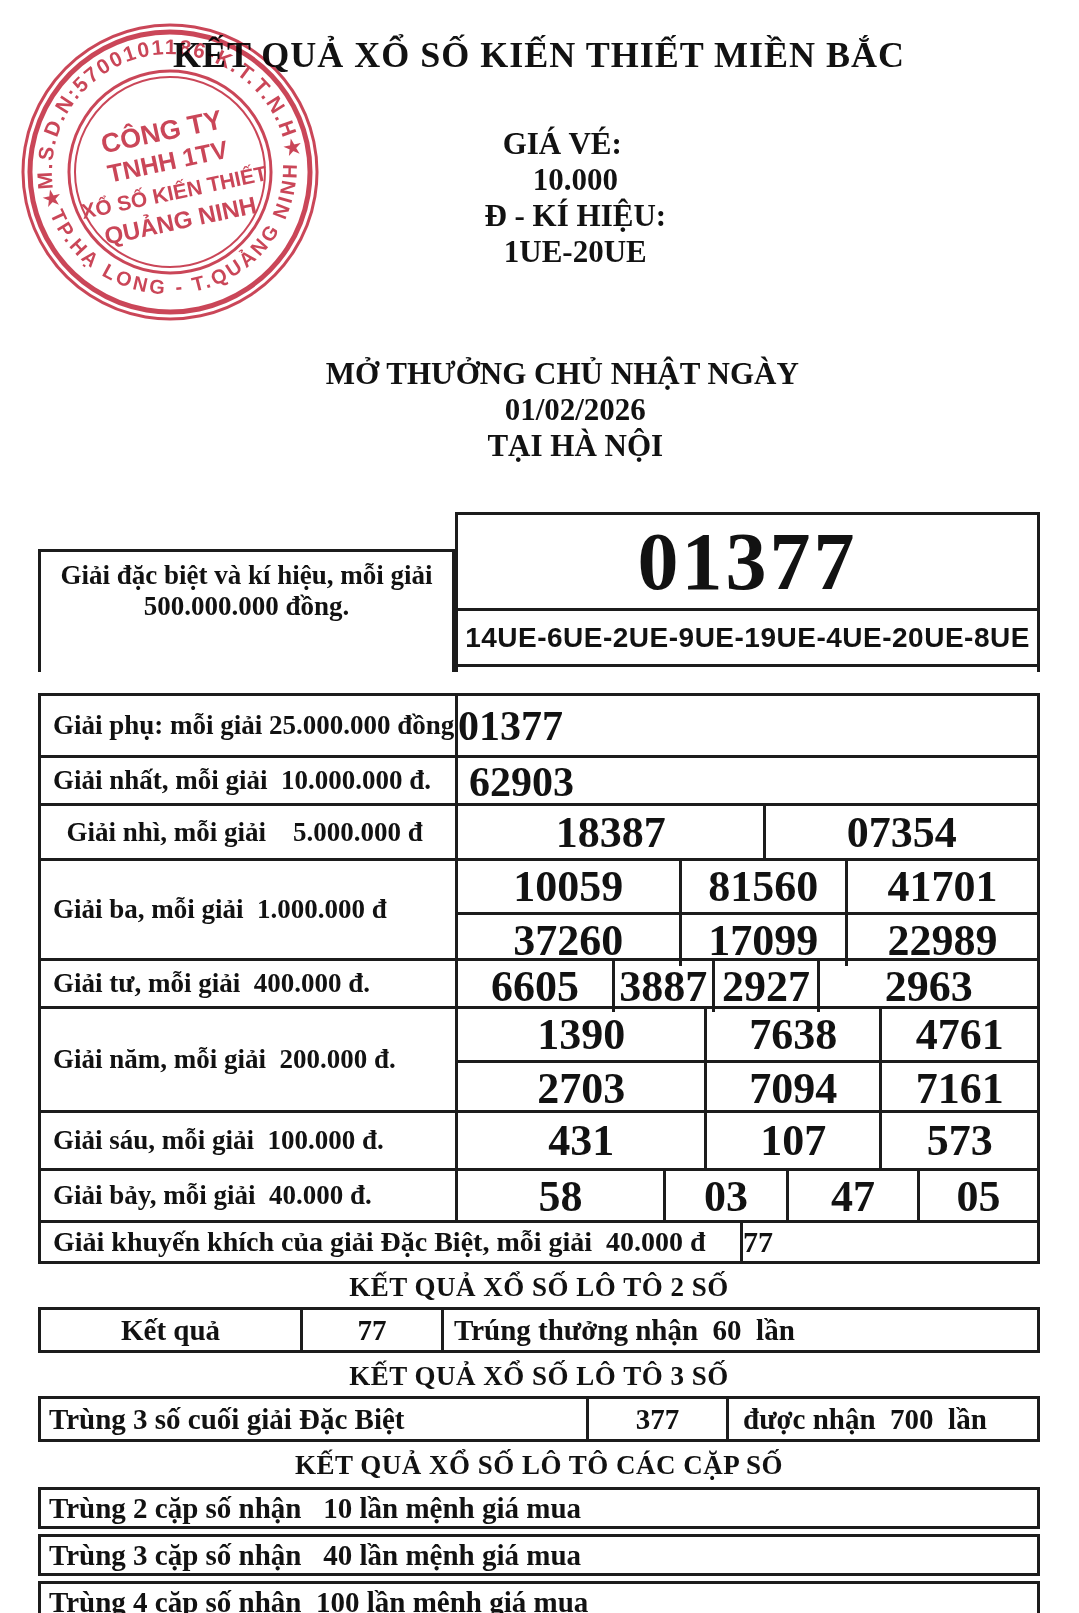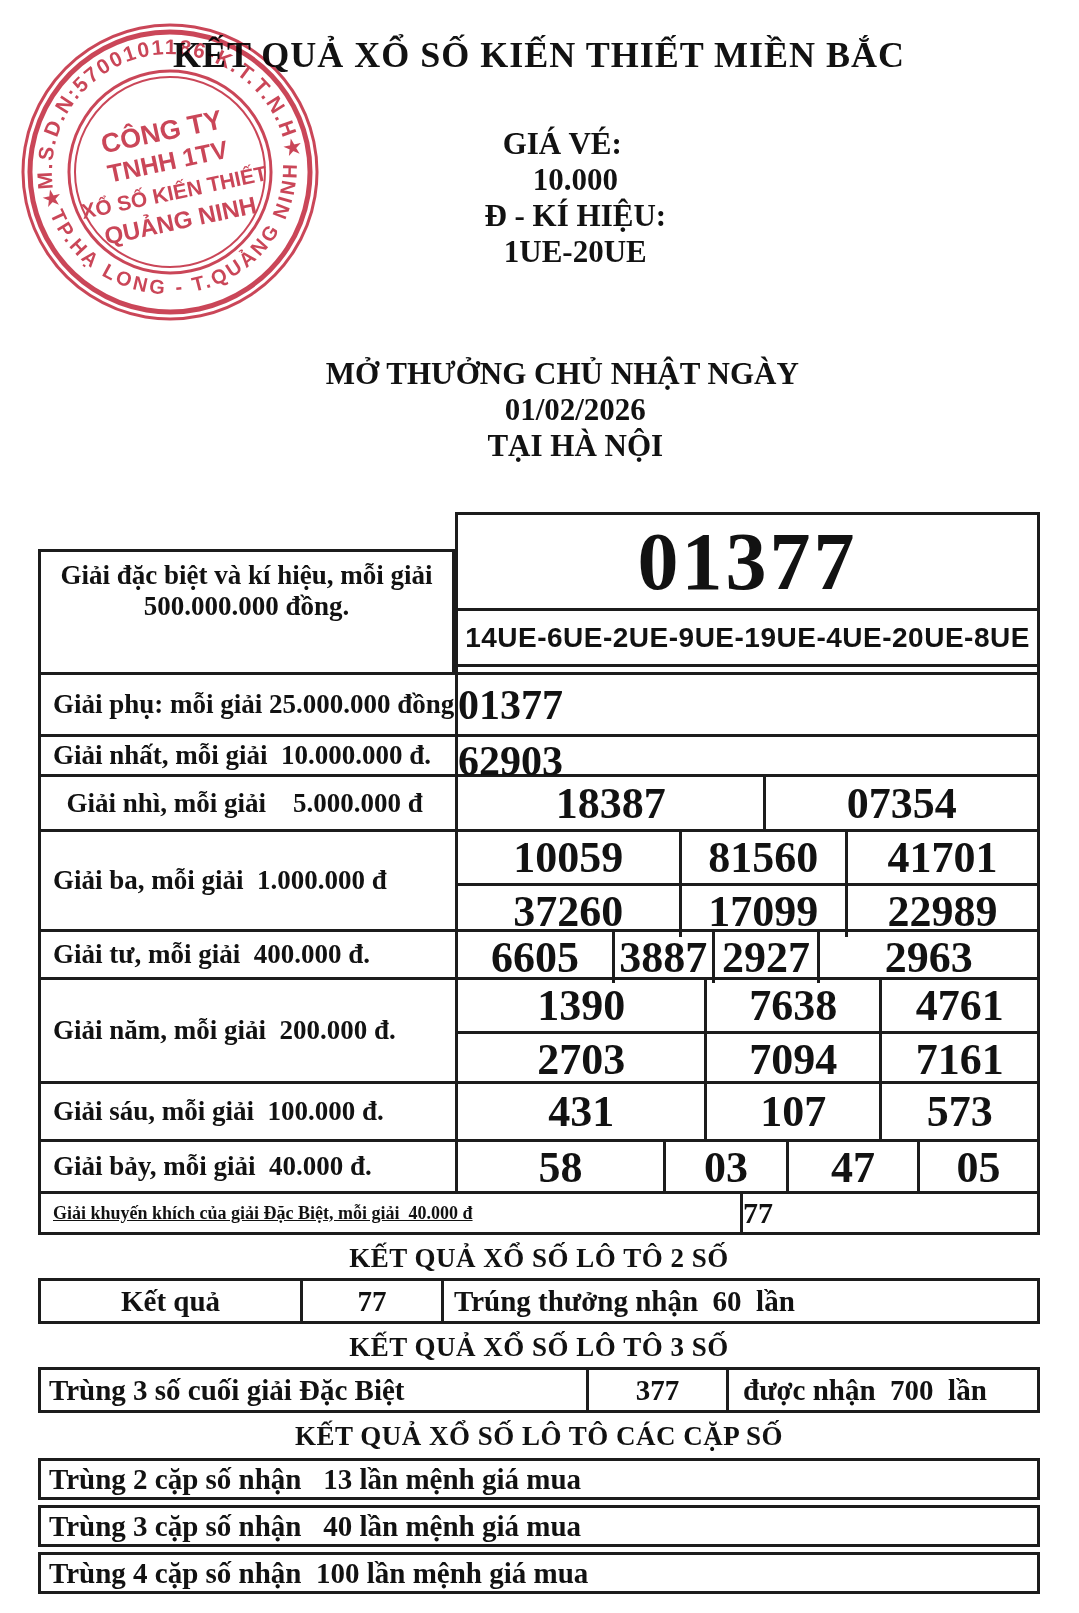--- a/index.html
+++ b/index.html
@@ -42,30 +42,30 @@
     font-family: "Liberation Sans", sans-serif; font-size: 28px; font-weight: bold;
     border-bottom: 3px solid #1c1c1c; letter-spacing: 0.5px;
   }
   .prow { display: flex; border: 3px solid #1c1c1c; border-bottom: none; }
   .prow:last-child, .prow.last { border-bottom: 3px solid #1c1c1c; }
   .plabel {
     width: 417px; flex: 0 0 417px; border-right: 3px solid #1c1c1c;
     display: flex; align-items: center; padding-left: 12px;
     font-size: 27px; font-weight: bold; white-space: pre-wrap;
   }
-  .plabel.wide { width: 702px; flex: 0 0 702px; font-size: 18px; text-decoration: underline; }
+  .plabel.wide { width: 702px; flex: 0 0 702px; font-size: 28px; }
   .pvalues { flex: 1; display: flex; flex-direction: column; }
   .subrow { flex: 1; display: flex; }
   .subrow + .subrow { border-top: 3px solid #1c1c1c; }
   .vcell {
     display: flex; align-items: center; justify-content: center;
     font-size: 44px; font-weight: bold;
   }
   .vcell + .vcell { border-left: 3px solid #1c1c1c; }
-  .r2 { height: 62px; } .r3 { height: 40px; } .r4 { height: 55px; }
+  .r2 { height: 62px; margin-top: 21px; } .r3 { height: 48px; gap: 11px; } .r4 { height: 55px; }
   .r5 { height: 100px; } .r6 { height: 48px; } .r7 { height: 104px; }
   .r8 { height: 58px; } .r9 { height: 52px; } .r10 { height: 44px; }
   .r2 .vcell, .r3 .vcell { font-size: 42px; }
   .r10 .vcell { font-size: 30px; }
   
   .cols-nhi .vcell:nth-child(1) { flex: 53; } .cols-nhi .vcell:nth-child(2) { flex: 47; }
   .cols-ba .vcell:nth-child(1) { flex: 38.5; } .cols-ba .vcell:nth-child(2) { flex: 28.5; } .cols-ba .vcell:nth-child(3) { flex: 33; }
   .cols-tu .vcell:nth-child(1) { flex: 27; } .cols-tu .vcell:nth-child(2) { flex: 17; } .cols-tu .vcell:nth-child(3) { flex: 18; } .cols-tu .vcell:nth-child(4) { flex: 38; }
   .cols-nam .vcell:nth-child(1) { flex: 43; } .cols-nam .vcell:nth-child(2) { flex: 30; } .cols-nam .vcell:nth-child(3) { flex: 27; }
   .cols-bay .vcell:nth-child(1) { flex: 36; } .cols-bay .vcell:nth-child(2) { flex: 21; } .cols-bay .vcell:nth-child(3) { flex: 22.5; } .cols-bay .vcell:nth-child(4) { flex: 20.5; }
@@ -258,19 +258,19 @@
 
     <div class="sect-heading">KẾT QUẢ XỔ SỐ LÔ TÔ 3 SỐ</div>
     <div class="loto-table">
       <div class="loto-cell lt3-a">Trùng 3 số cuối giải Đặc Biệt</div>
       <div class="loto-cell lt3-b">377</div>
       <div class="loto-cell lt3-c">được nhận  700  lần</div>
     </div>
 
     <div class="sect-heading">KẾT QUẢ XỔ SỐ LÔ TÔ CÁC CẶP SỐ</div>
     <div class="rules">
-      <div class="rule-row">Trùng 2 cặp số nhận   13 lần mệnh giá mua</div>
+      <div class="rule-row">Trùng 2 cặp số nhận   10 lần mệnh giá mua</div>
       <div class="rule-row">Trùng 3 cặp số nhận   40 lần mệnh giá mua</div>
       <div class="rule-row">Trùng 4 cặp số nhận  100 lần mệnh giá mua</div>
     </div>
 
   </div>
 </div>
 
 </body></html>

